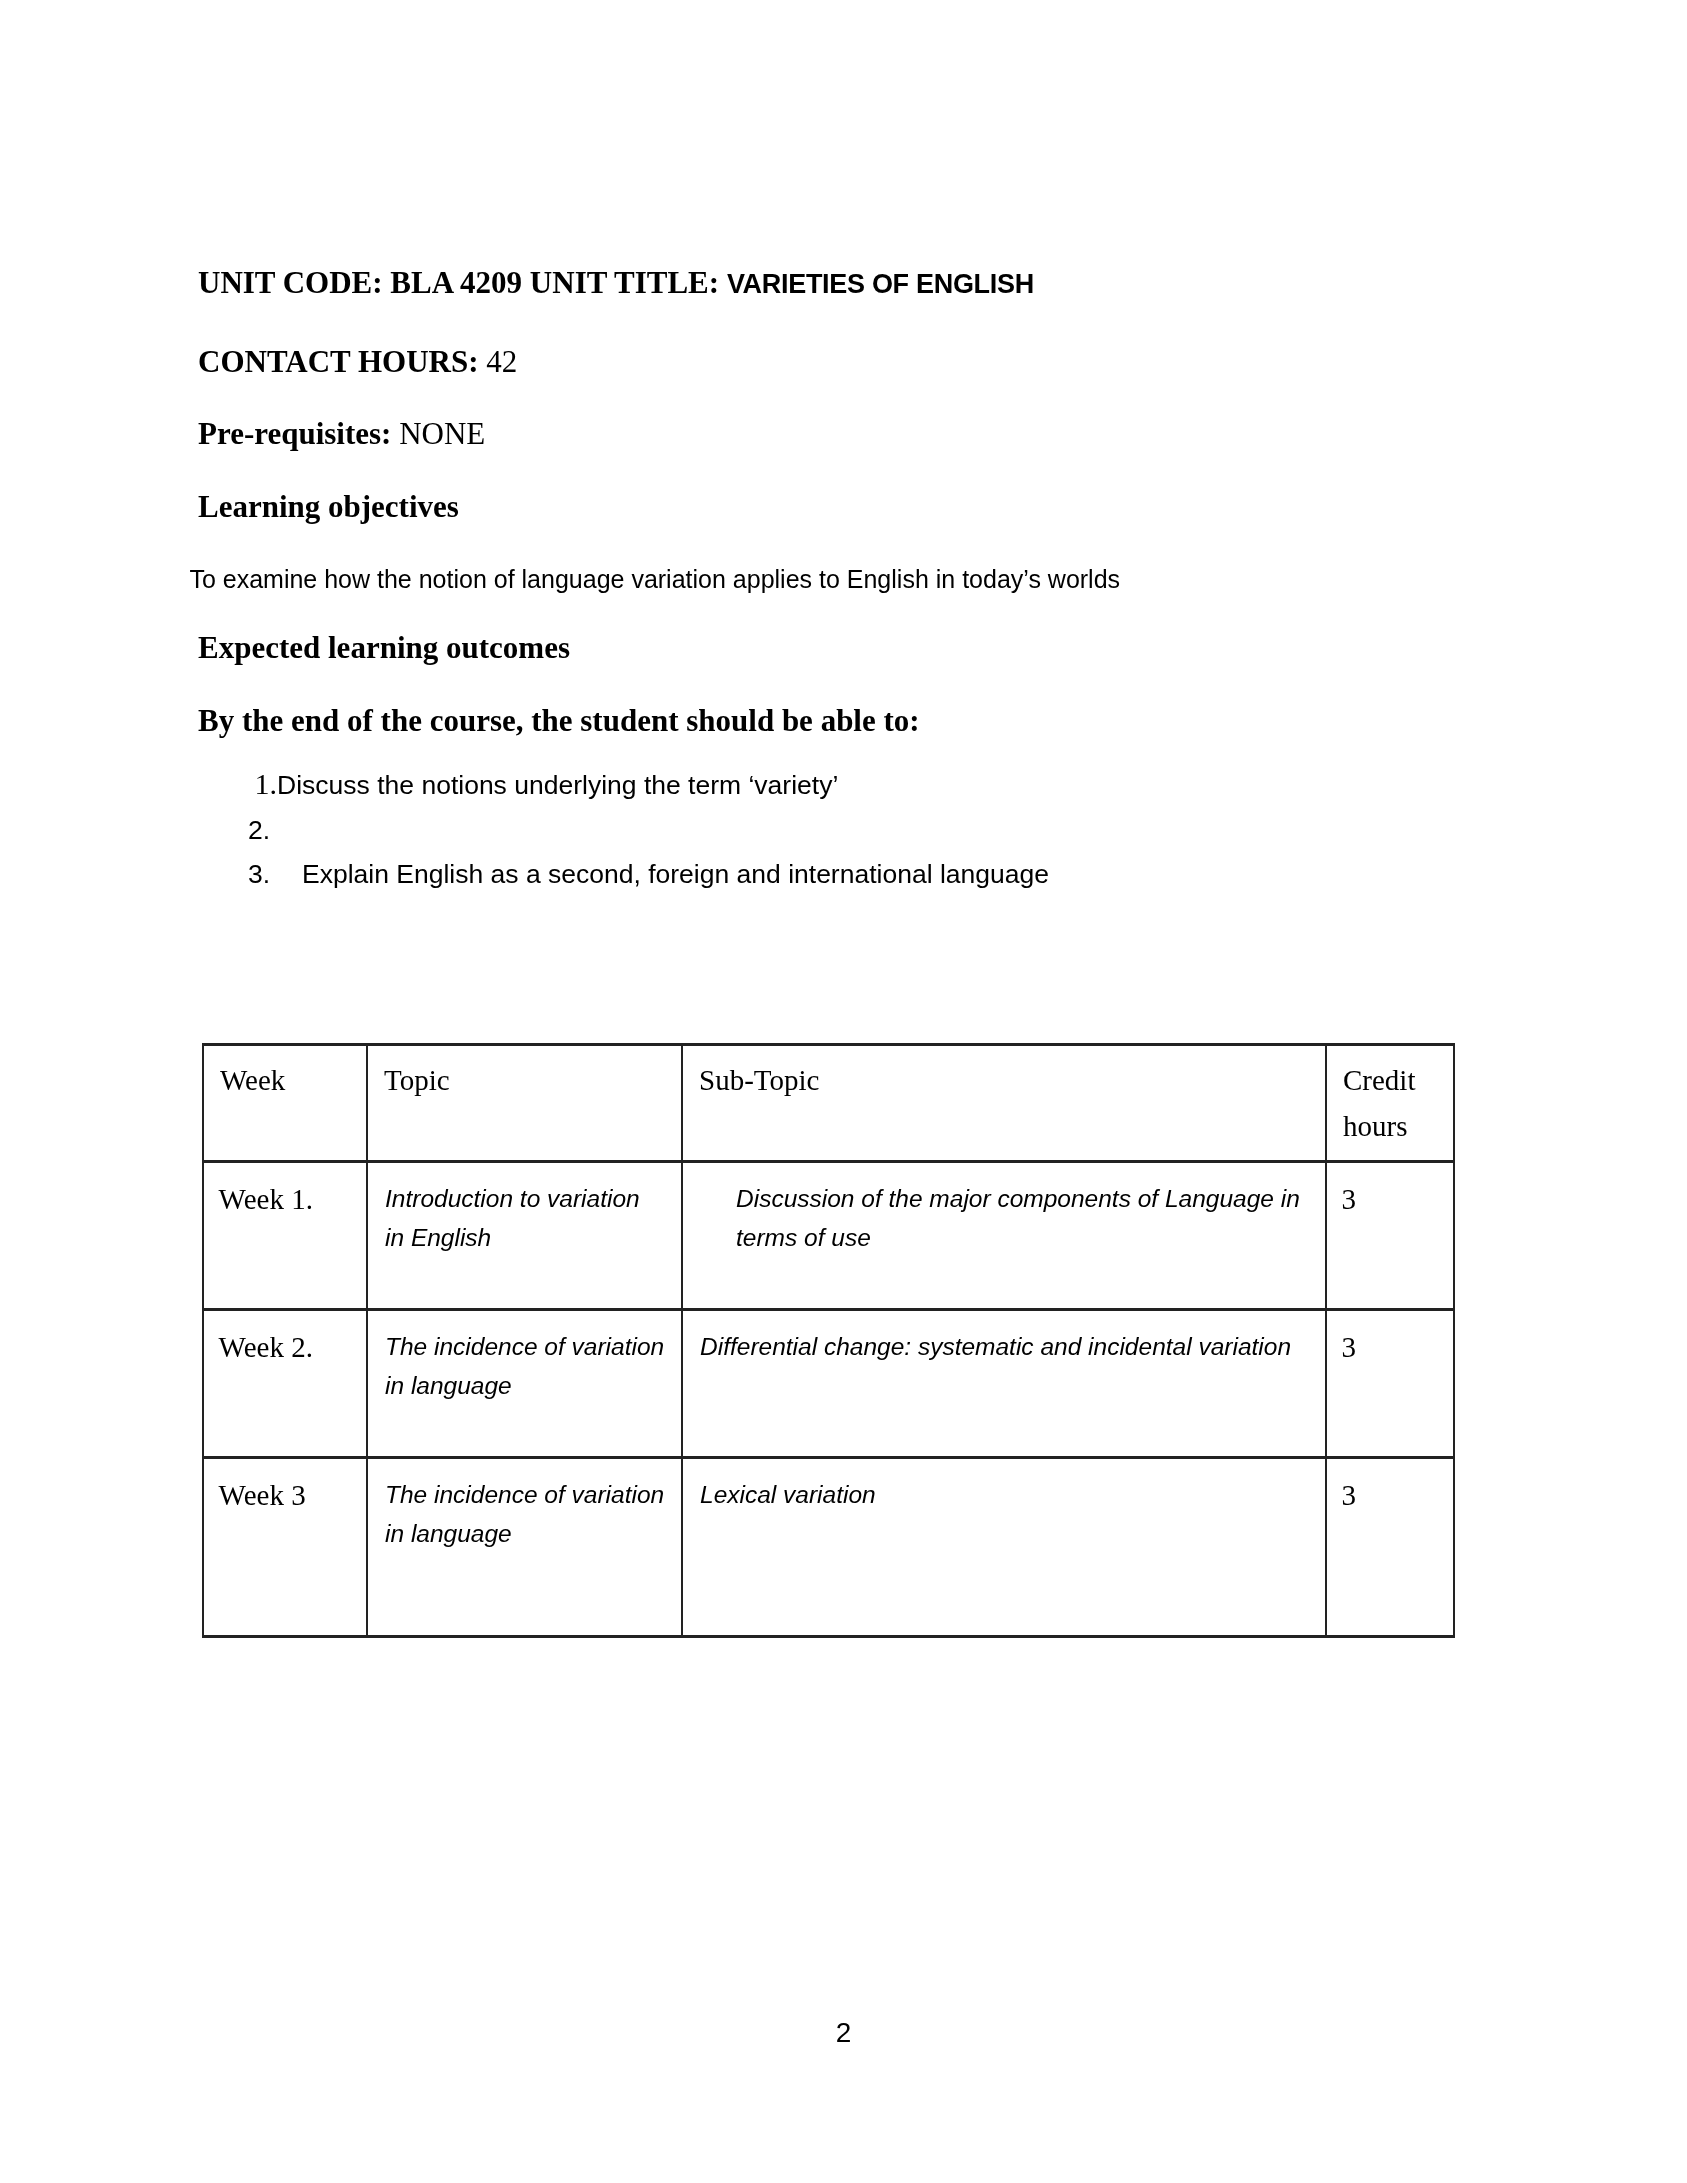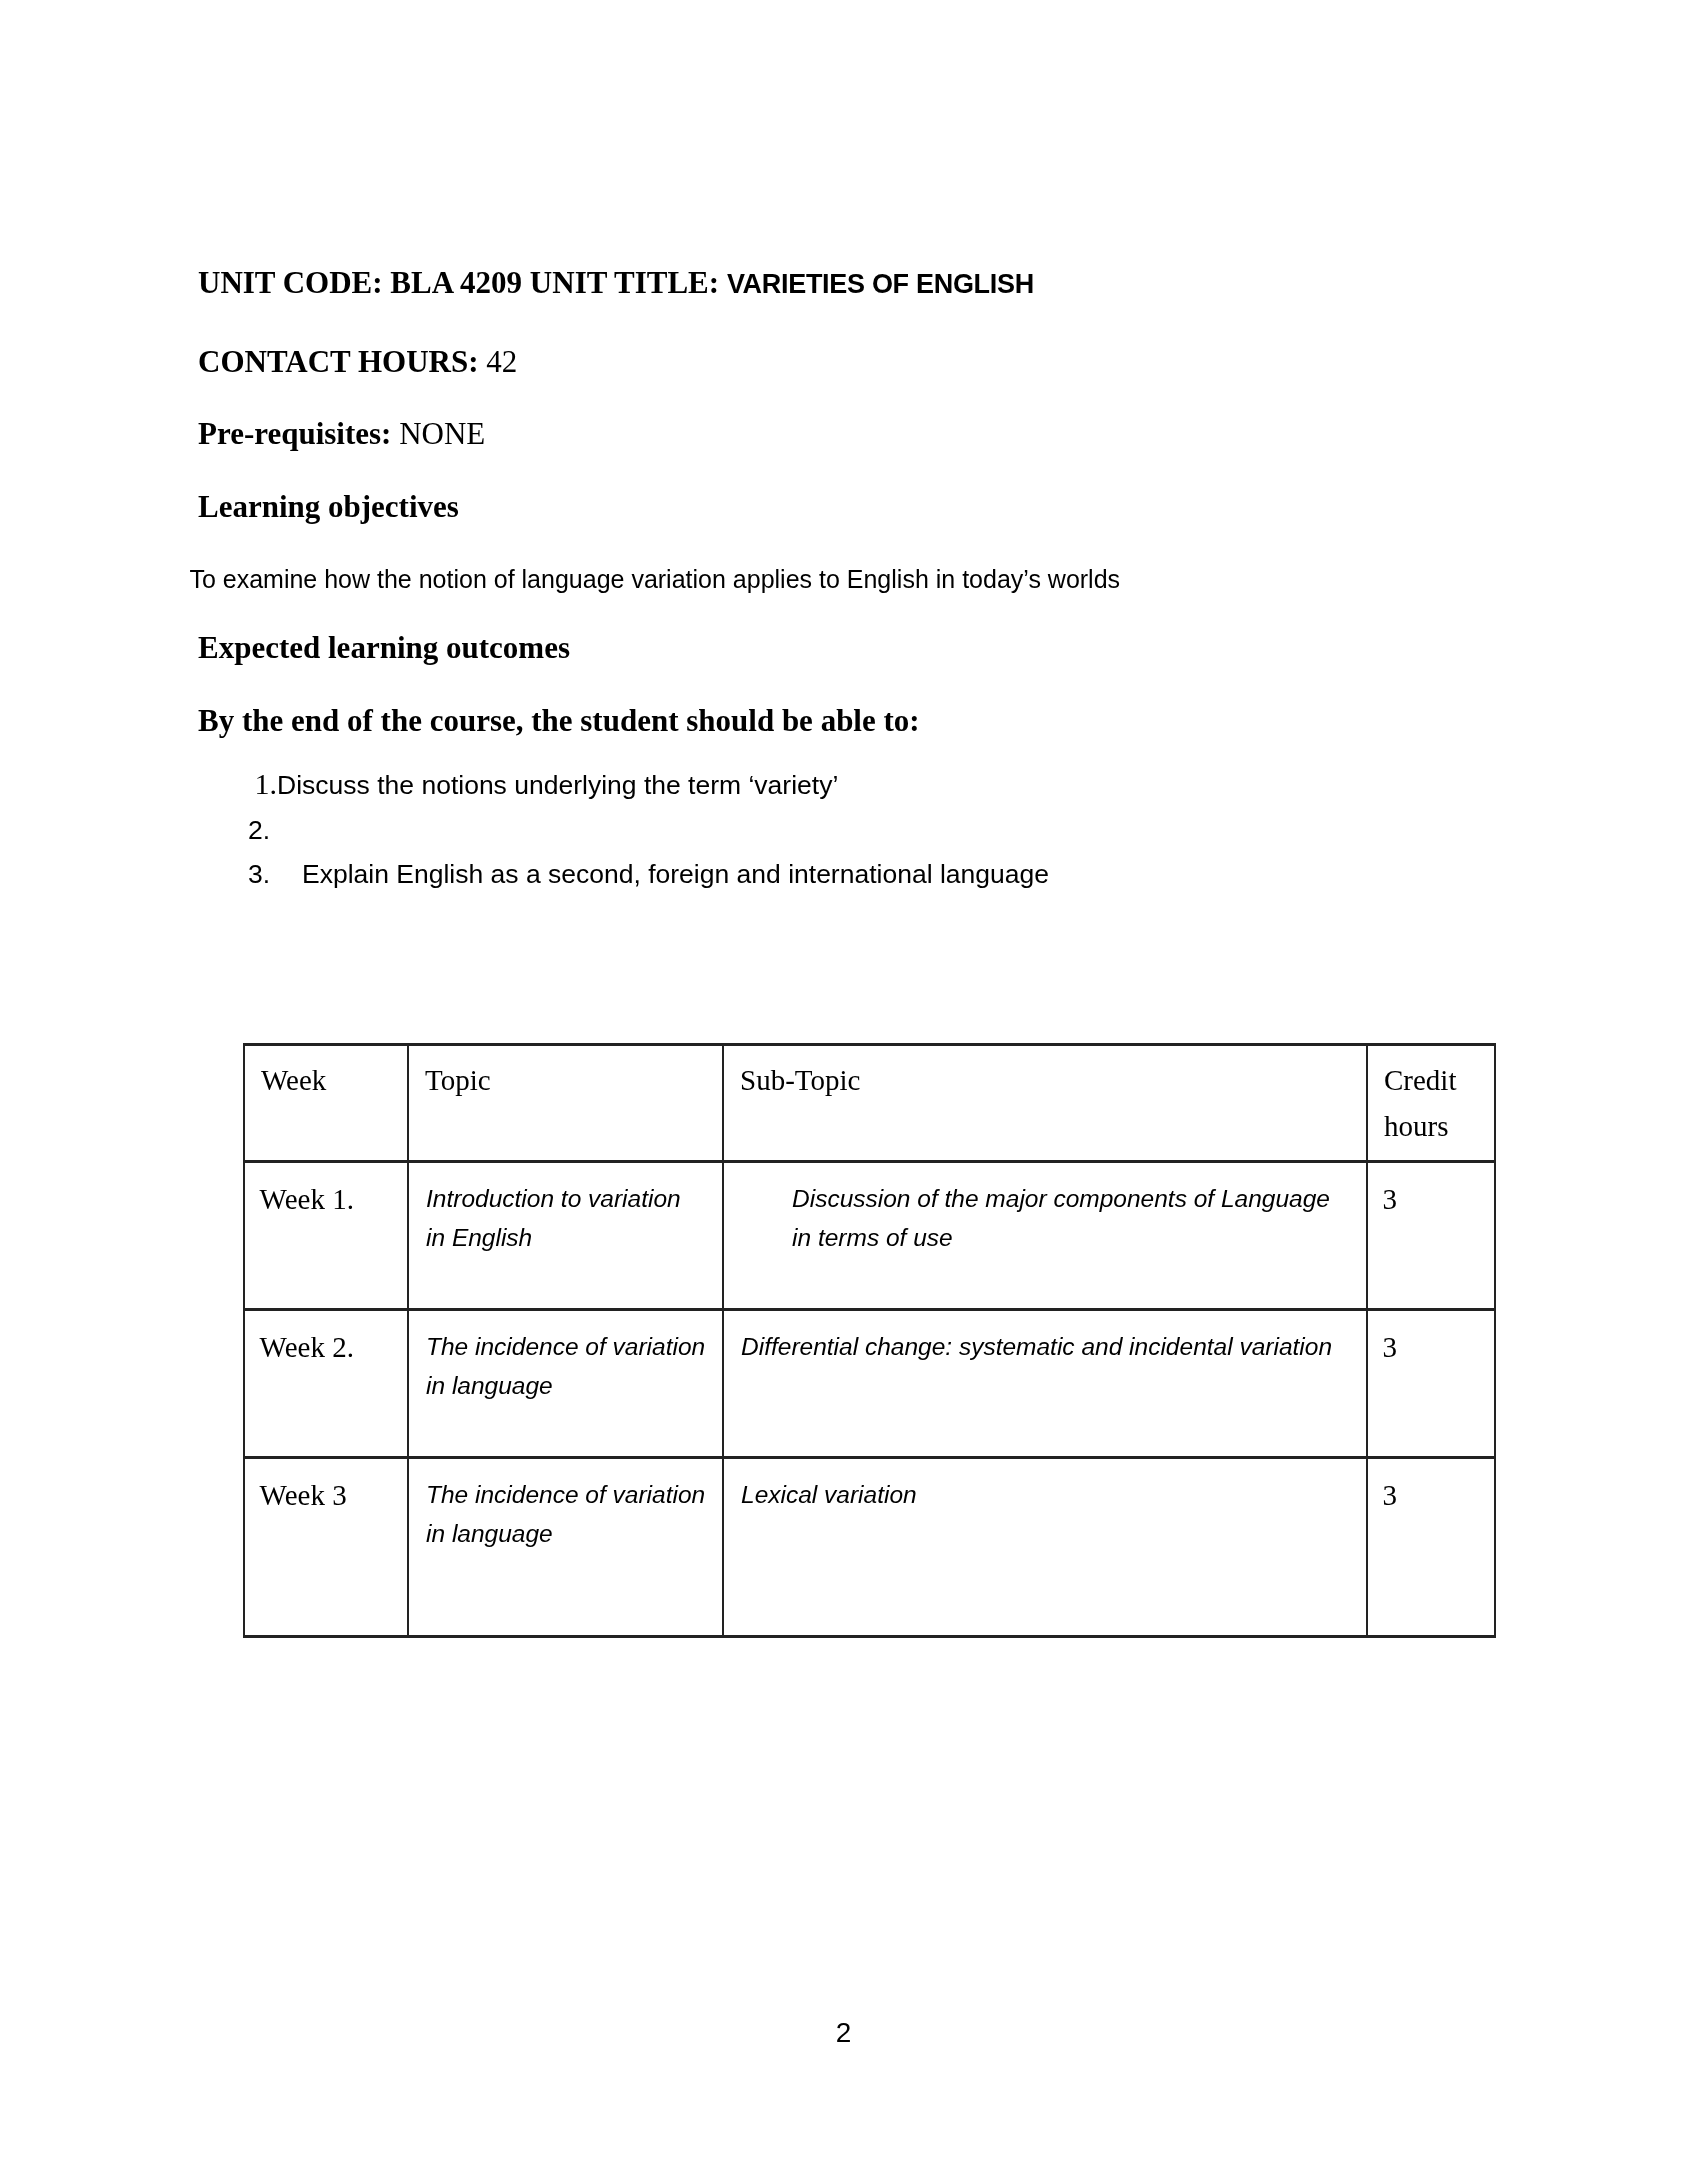--- a/index.html
+++ b/index.html
@@ -63,21 +63,20 @@
     font-size: 30px;
   }
 
   .schedule-table {
     position: absolute;
     left: 4px;
     top: 1043px;
     border-collapse: collapse;
     table-layout: fixed;
     width: 1251px;
-    margin-left: 41px;
   }
   .schedule-table th, .schedule-table td {
     border: 2px solid #222222;
     border-top-width: 3.3px;
     border-bottom-width: 3.3px;
     vertical-align: top;
     text-align: left;
   }
   .schedule-table thead tr { height: 117px; }
   .schedule-table tbody tr:nth-child(1) { height: 148px; }
@@ -98,21 +97,21 @@
     line-height: 1.5;
     padding: 14.6px 10.6px 0 14.6px;
   }
   .schedule-table td.sans-cell {
     font-family: "Liberation Sans", sans-serif;
     font-size: 24.5px;
     line-height: 1.6;
     padding: 16px 16px 0 17px;
     font-style: italic;
   }
-  .schedule-table td.indent { padding-left: 68px; }
+  .schedule-table td.indent { padding-left: 53px; }
 
   .page-number {
     position: absolute;
     top: 2017px;
     left: 0;
     width: 100%;
     text-align: center;
     font-family: "Liberation Sans", sans-serif;
     font-size: 28px;
   }

